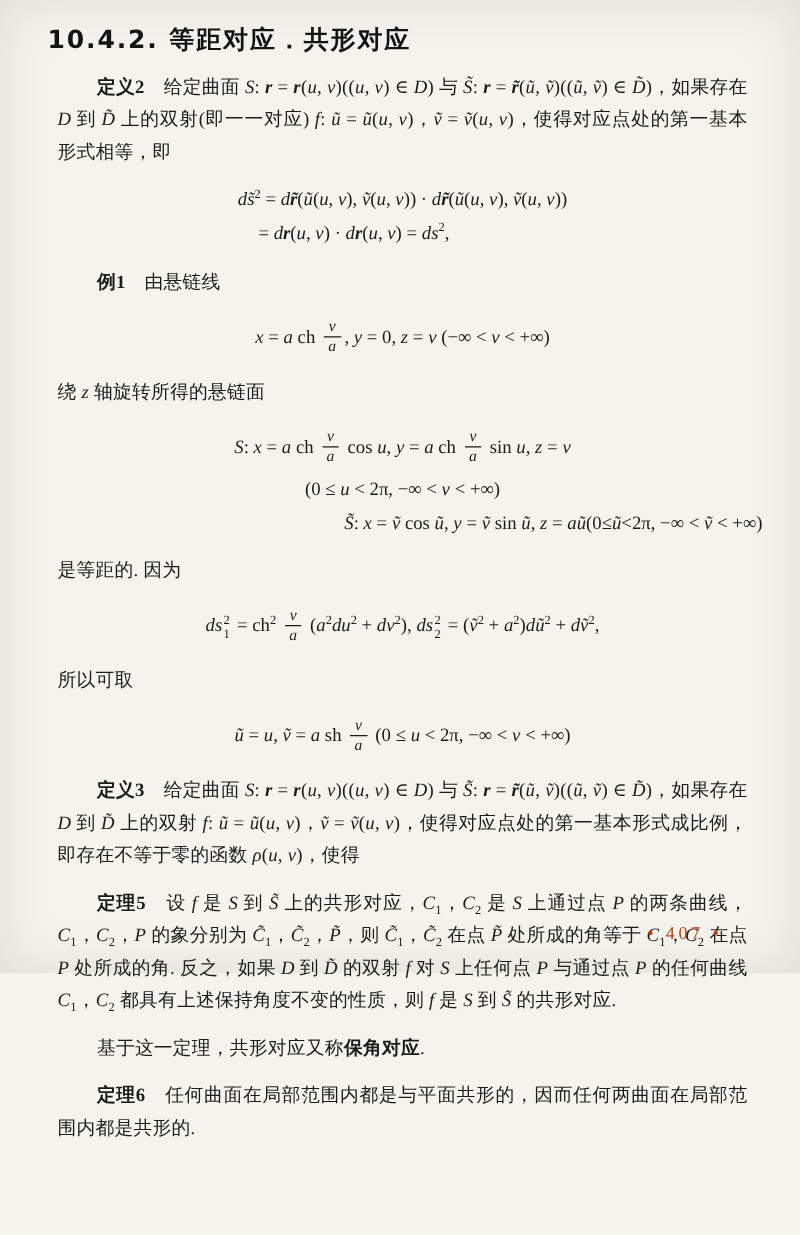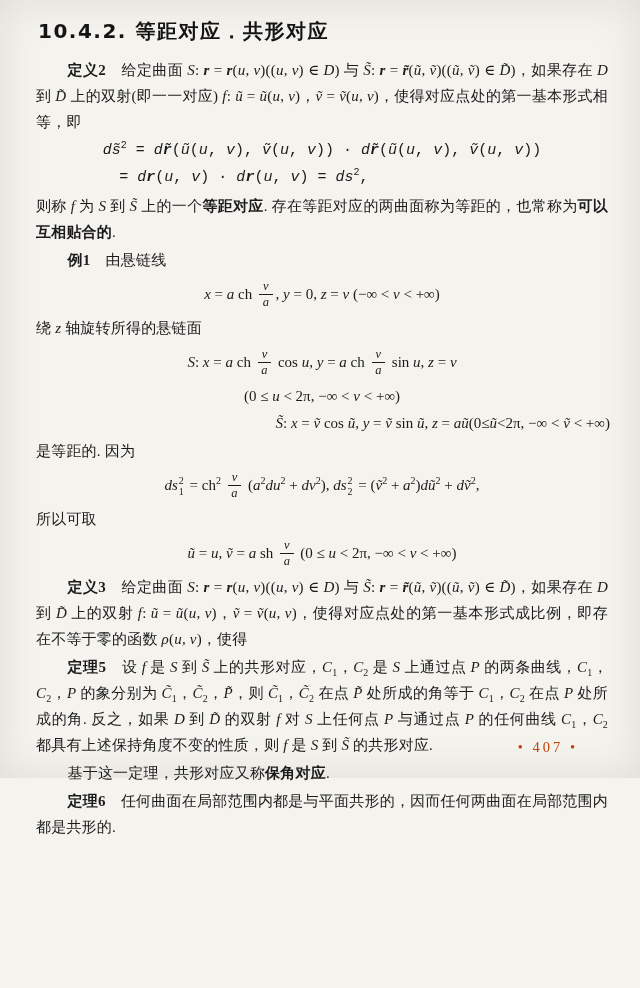--- a/index.html
+++ b/index.html
@@ -25,21 +25,21 @@
   }
   .heading {
     font-family: "DejaVu Sans", "Liberation Sans", sans-serif;
     font-size: 20px;
     font-weight: bold;
     letter-spacing: 1.5px;
     margin: 4px 0 12px 4px;
     color: #141414;
   }
   .para {
-    margin: 2px;
+    margin: 12px;
     font-size: 15px;
     line-height: 26px;
     text-align: justify;
     letter-spacing: 0.2px;
   }
   .indent { text-indent: 2.1em; }
   .formula {
     font-size: 15px;
     line-height: 26px;
     text-align: center;
@@ -48,21 +48,21 @@
   .formula.tall { line-height: 38px; margin: 2px 0; }
   .eq-left {
     text-align: right;
     padding-left: 1.6em;
   }
   .eqblock {
     display: inline-block;
     text-align: left;
     line-height: 27px;
   }
-  .eqline { display: block; font-family: Liberation Mono, monospace; }
+  .eqline { display: block; }
   .eqcont { margin-left: 1.1em; }
   i { font-style: italic; }
   b i, i b { font-weight: bold; }
   sup, sub { font-size: 10px; line-height: 0; }
   .frac {
     display: inline-block;
     vertical-align: middle;
     text-align: center;
     line-height: 1.05;
     font-size: 12.5px;
@@ -103,21 +103,20 @@
 
   <p class="para indent"><b>定义2</b>　给定曲面 <i>S</i>: <b><i>r</i></b> = <b><i>r</i></b>(<i>u</i>, <i>v</i>)((<i>u</i>, <i>v</i>) ∈ <i>D</i>) 与 <i>S̃</i>: <b><i>r</i></b> = <b><i>r̃</i></b>(<i>ũ</i>, <i>ṽ</i>)((<i>ũ</i>, <i>ṽ</i>) ∈ <i>D̃</i>)，如果存在 <i>D</i> 到 <i>D̃</i> 上的双射(即一一对应) <i>f</i>: <i>ũ</i> = <i>ũ</i>(<i>u</i>, <i>v</i>)，<i>ṽ</i> = <i>ṽ</i>(<i>u</i>, <i>v</i>)，使得对应点处的第一基本形式相等，即</p>
 
   <div class="formula">
     <span class="eqblock">
       <span class="eqline"><i>ds̃</i><sup>2</sup> = <i>d</i><b><i>r̃</i></b>(<i>ũ</i>(<i>u</i>, <i>v</i>), <i>ṽ</i>(<i>u</i>, <i>v</i>)) · <i>d</i><b><i>r̃</i></b>(<i>ũ</i>(<i>u</i>, <i>v</i>), <i>ṽ</i>(<i>u</i>, <i>v</i>))</span>
       <span class="eqline eqcont">= <i>d</i><b><i>r</i></b>(<i>u</i>, <i>v</i>) · <i>d</i><b><i>r</i></b>(<i>u</i>, <i>v</i>) = <i>ds</i><sup>2</sup>,</span>
     </span>
   </div>
 
-  <p class="para">则称 <i>f</i> 为 <i>S</i> 到 <i>S̃</i> 上的一个<b>等距对应</b>. 存在等距对应的两曲面称为等距的，也常称为<b>可以互相贴合的</b>.</p>
 
   <p class="para indent"><b>例1</b>　由悬链线</p>
 
   <div class="formula tall"><i>x</i> = <i>a</i> ch <span class="frac"><span class="ft"><i>v</i></span><span class="fb"><i>a</i></span></span>, <i>y</i> = 0, <i>z</i> = <i>v</i> (−∞ &lt; <i>v</i> &lt; +∞)</div>
 
   <p class="para">绕 <i>z</i> 轴旋转所得的悬链面</p>
 
   <div class="formula tall"><i>S</i>: <i>x</i> = <i>a</i> ch <span class="frac"><span class="ft"><i>v</i></span><span class="fb"><i>a</i></span></span> cos <i>u</i>, <i>y</i> = <i>a</i> ch <span class="frac"><span class="ft"><i>v</i></span><span class="fb"><i>a</i></span></span> sin <i>u</i>, <i>z</i> = <i>v</i></div>
   <div class="formula">(0 ≤ <i>u</i> &lt; 2π, −∞ &lt; <i>v</i> &lt; +∞)</div>
 

